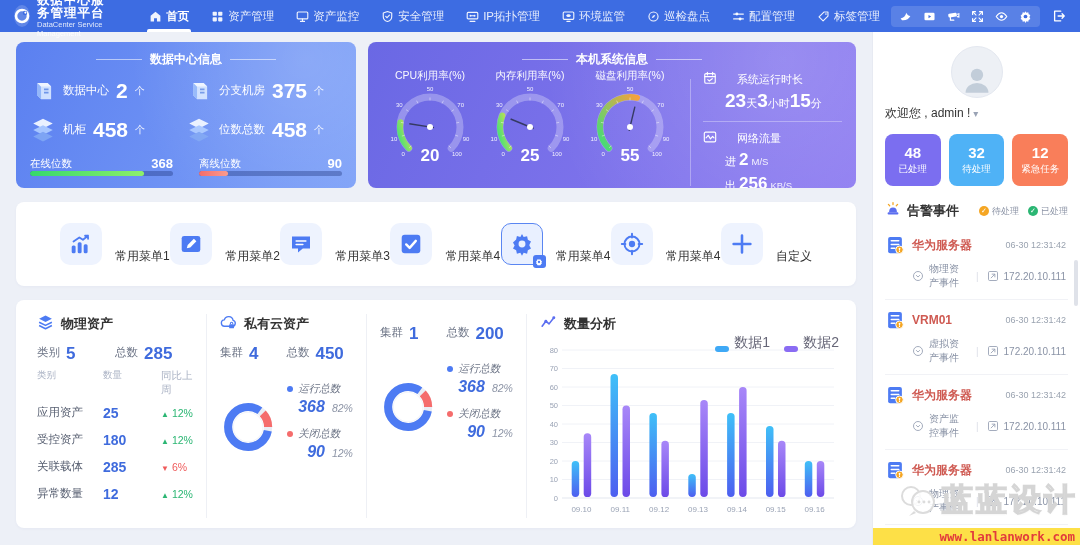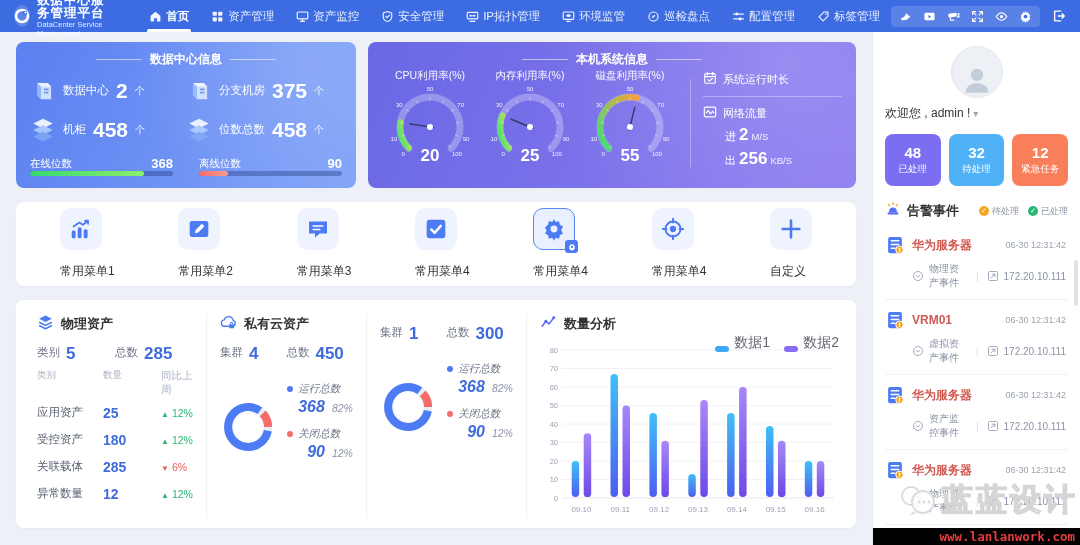--- a/index.html
+++ b/index.html
@@ -43,31 +43,31 @@
   .prog-top{display:flex;justify-content:space-between;font-size:10.5px;margin-bottom:0;align-items:flex-end;}
   .prog-top b{font-size:13px;}
   .prog-bar{height:5px;border-radius:3px;background:rgba(24,43,112,.35);overflow:hidden;}
   .prog-fill{height:100%;border-radius:3px;}
 
   .sys-body{display:flex;margin-top:1px;position:relative;z-index:1;}
   .gauge{width:96px;text-align:center;margin-right:4px;}
   .gauge-label{font-size:10.5px;opacity:.95;margin-bottom:0;}
   .sys-divider{width:1px;background:rgba(255,255,255,.32);margin:10px 12px 8px 8px;}
   .sys-info{flex:1;padding-top:2px;font-size:11px;}
-  .sys-info-row{display:flex;align-items:center;gap:6px;}
+  .sys-info-row{display:flex;align-items:center;gap:20px;}
   .sys-uptime-val{margin:3px 0 0 22px;font-size:11px;}
   .sys-uptime-val b{font-size:19px;}
   .sys-hr{height:1px;background:rgba(255,255,255,.32);margin:9px 0 8px;}
   .net-line{margin:4px 0 0 22px;font-size:11px;}
   .net-line b{font-size:17px;margin:0 3px;}
   .net-line .u{font-size:9.5px;opacity:.9;}
 
   
   .menu-card{margin-top:14px;background:#fff;border-radius:8px;height:84px;display:flex;align-items:center;justify-content:space-between;padding:0 44px;box-shadow:0 1px 3px rgba(40,60,120,.04);}
-  .menu-item{display:flex;align-items:flex-start;gap:13px;cursor:pointer;flex-direction:column;}
+  .menu-item{display:flex;align-items:flex-end;gap:13px;cursor:pointer;}
   .menu-icon{width:42px;height:42px;border-radius:10px;background:#eef3fe;display:flex;align-items:center;justify-content:center;position:relative;}
   .menu-icon.hl{background:#e9f0ff;border:1px solid #5a86f2;}
   .badge-corner{position:absolute;right:-4px;bottom:-4px;width:13px;height:13px;border-radius:3px;background:#4d7bf3;display:flex;align-items:center;justify-content:center;}
   .menu-label{font-size:12px;color:#333;}
 
   
   .row3{margin-top:14px;background:#fff;border-radius:8px;height:228px;display:flex;padding:14px 8px 10px;box-shadow:0 1px 3px rgba(40,60,120,.04);}
   .sec{padding:0 13px;}
   .sec + .sec{border-left:1px solid #eef0f5;}
   .sec-phys{width:204px;}
@@ -115,21 +115,21 @@
   .ai-row1{display:flex;align-items:center;gap:7px;}
   .ai-name{font-size:12px;font-weight:bold;color:#cf5a52;}
   .ai-time{margin-left:auto;font-size:9px;color:#9aa3b0;}
   .ai-row2{display:flex;align-items:center;gap:5px;margin-top:7px;padding-left:27px;font-size:10px;color:#8a93a6;}
   .ai-sep{color:#dde0e8;margin:0 3px;}
   .scroll-thumb{position:absolute;right:-8px;top:6px;width:4px;height:46px;border-radius:2px;background:#dfe2e9;cursor:grab;}
 
   
   .watermark{position:absolute;right:2px;bottom:24px;display:flex;align-items:center;pointer-events:none;z-index:5;}
   .wm-text{font-size:31px;font-weight:bold;color:#fff;-webkit-text-stroke:1.2px #d5d5d5;letter-spacing:3px;text-shadow:0 1px 2px rgba(0,0,0,.06);}
-  .url-bar{position:absolute;right:0;bottom:0;width:208px;height:17px;background:#000000;display:flex;align-items:center;justify-content:flex-end;padding-right:5px;font-family:"DejaVu Sans Mono","Liberation Mono",monospace;font-size:12.5px;font-weight:bold;color:#e23c3c;z-index:6;}
+  .url-bar{position:absolute;right:0;bottom:0;width:208px;height:17px;background:#fde047;display:flex;align-items:center;justify-content:flex-end;padding-right:5px;font-family:"DejaVu Sans Mono","Liberation Mono",monospace;font-size:12.5px;font-weight:bold;color:#e23c3c;z-index:6;}
 </style>
 </head>
 <body>
 
 <div class="header">
   <div class="logo-wrap">
     <div class="logo-badge">
       <svg width="16" height="16" viewBox="0 0 16 16">
           <circle cx="8" cy="8" r="6" stroke="#fff" stroke-width="2.6" fill="none"></circle>
           <circle cx="11" cy="5" r="2.2" fill="#3d6ce2"></circle>
@@ -461,20 +461,23 @@
           <div class="sys-divider"></div>
           <div class="sys-info">
             <div class="sys-info-row">
               <span id="uptime-icon"><svg width="14" height="14" viewBox="0 0 16 16" fill="none">
                     <rect x="2" y="3" width="12" height="11" rx="1.5" stroke="#fff" stroke-width="1.3"></rect>
                     <path d="M5 1.5v3M11 1.5v3M2 6.5h12" stroke="#fff" stroke-width="1.3" stroke-linecap="round"></path>
                     <path d="M5.5 9.8 7.2 11.5 10.6 8.8" stroke="#fff" stroke-width="1.3" stroke-linecap="round" fill="none"></path>
                   </svg></span>
               <span>系统运行时长</span>
             </div>
+            <div class="sys-uptime-val">
+              <b>23</b><span>天</span><b>3</b><span>小时</span><b>15</b><span>分</span>
+            </div>
             <div class="sys-hr"></div>
             <div class="sys-info-row">
               <span id="net-icon"><svg width="14" height="14" viewBox="0 0 16 16" fill="none">
                     <rect x="1.5" y="2.5" width="13" height="11" rx="1.5" stroke="#fff" stroke-width="1.3"></rect>
                     <path d="M3.5 9 6 6.2l2.5 4L11 7.4l1.6 1.6" stroke="#fff" stroke-width="1.3" stroke-linecap="round" stroke-linejoin="round"></path>
                   </svg></span>
               <span>网络流量</span>
             </div>
             <div class="net-line"><span>进</span><b>2</b><span class="u">M/S</span></div>
             <div class="net-line"><span>出</span><b>256</b><span class="u">KB/S</span></div>
@@ -644,21 +647,21 @@
   </div>
         </div>
       <div class="sec sec-cloud" id="public-cloud">
   <div class="sum-row">
             <div class="sum-item">
               <span class="sum-label">集群</span>
               <span class="sum-val">1</span>
             </div>
             <div class="sum-item">
               <span class="sum-label">总数</span>
-              <span class="sum-val">300</span>
+              <span class="sum-val">200</span>
             </div>
           </div>
   <div class="cloud-body">
     <svg width="76" height="76" viewBox="0 0 76 76">
               <circle cx="38" cy="38" r="27" fill="none" stroke="#e9edf5" stroke-width="11"></circle>
               <circle cx="38" cy="38" r="27" fill="none" stroke="#4d7bf3" stroke-width="11" pathLength="100" stroke-dasharray="82 18" stroke-dashoffset="-28" transform="rotate(-90 38 38)"></circle>
               <circle cx="38" cy="38" r="27" fill="none" stroke="#f56c6c" stroke-width="11" pathLength="100" stroke-dasharray="12 88" stroke-dashoffset="-13" transform="rotate(-90 38 38)"></circle>
               <circle cx="38" cy="38" r="20" fill="none" stroke="#f3f5fa" stroke-width="1.5"></circle>
             </svg>
     <div>

